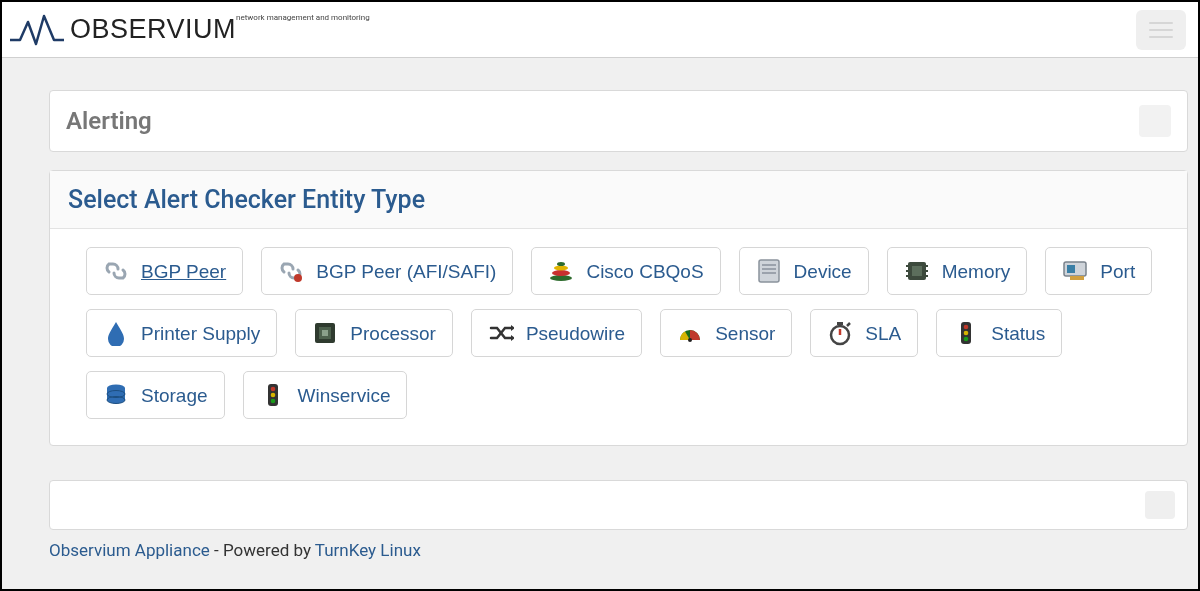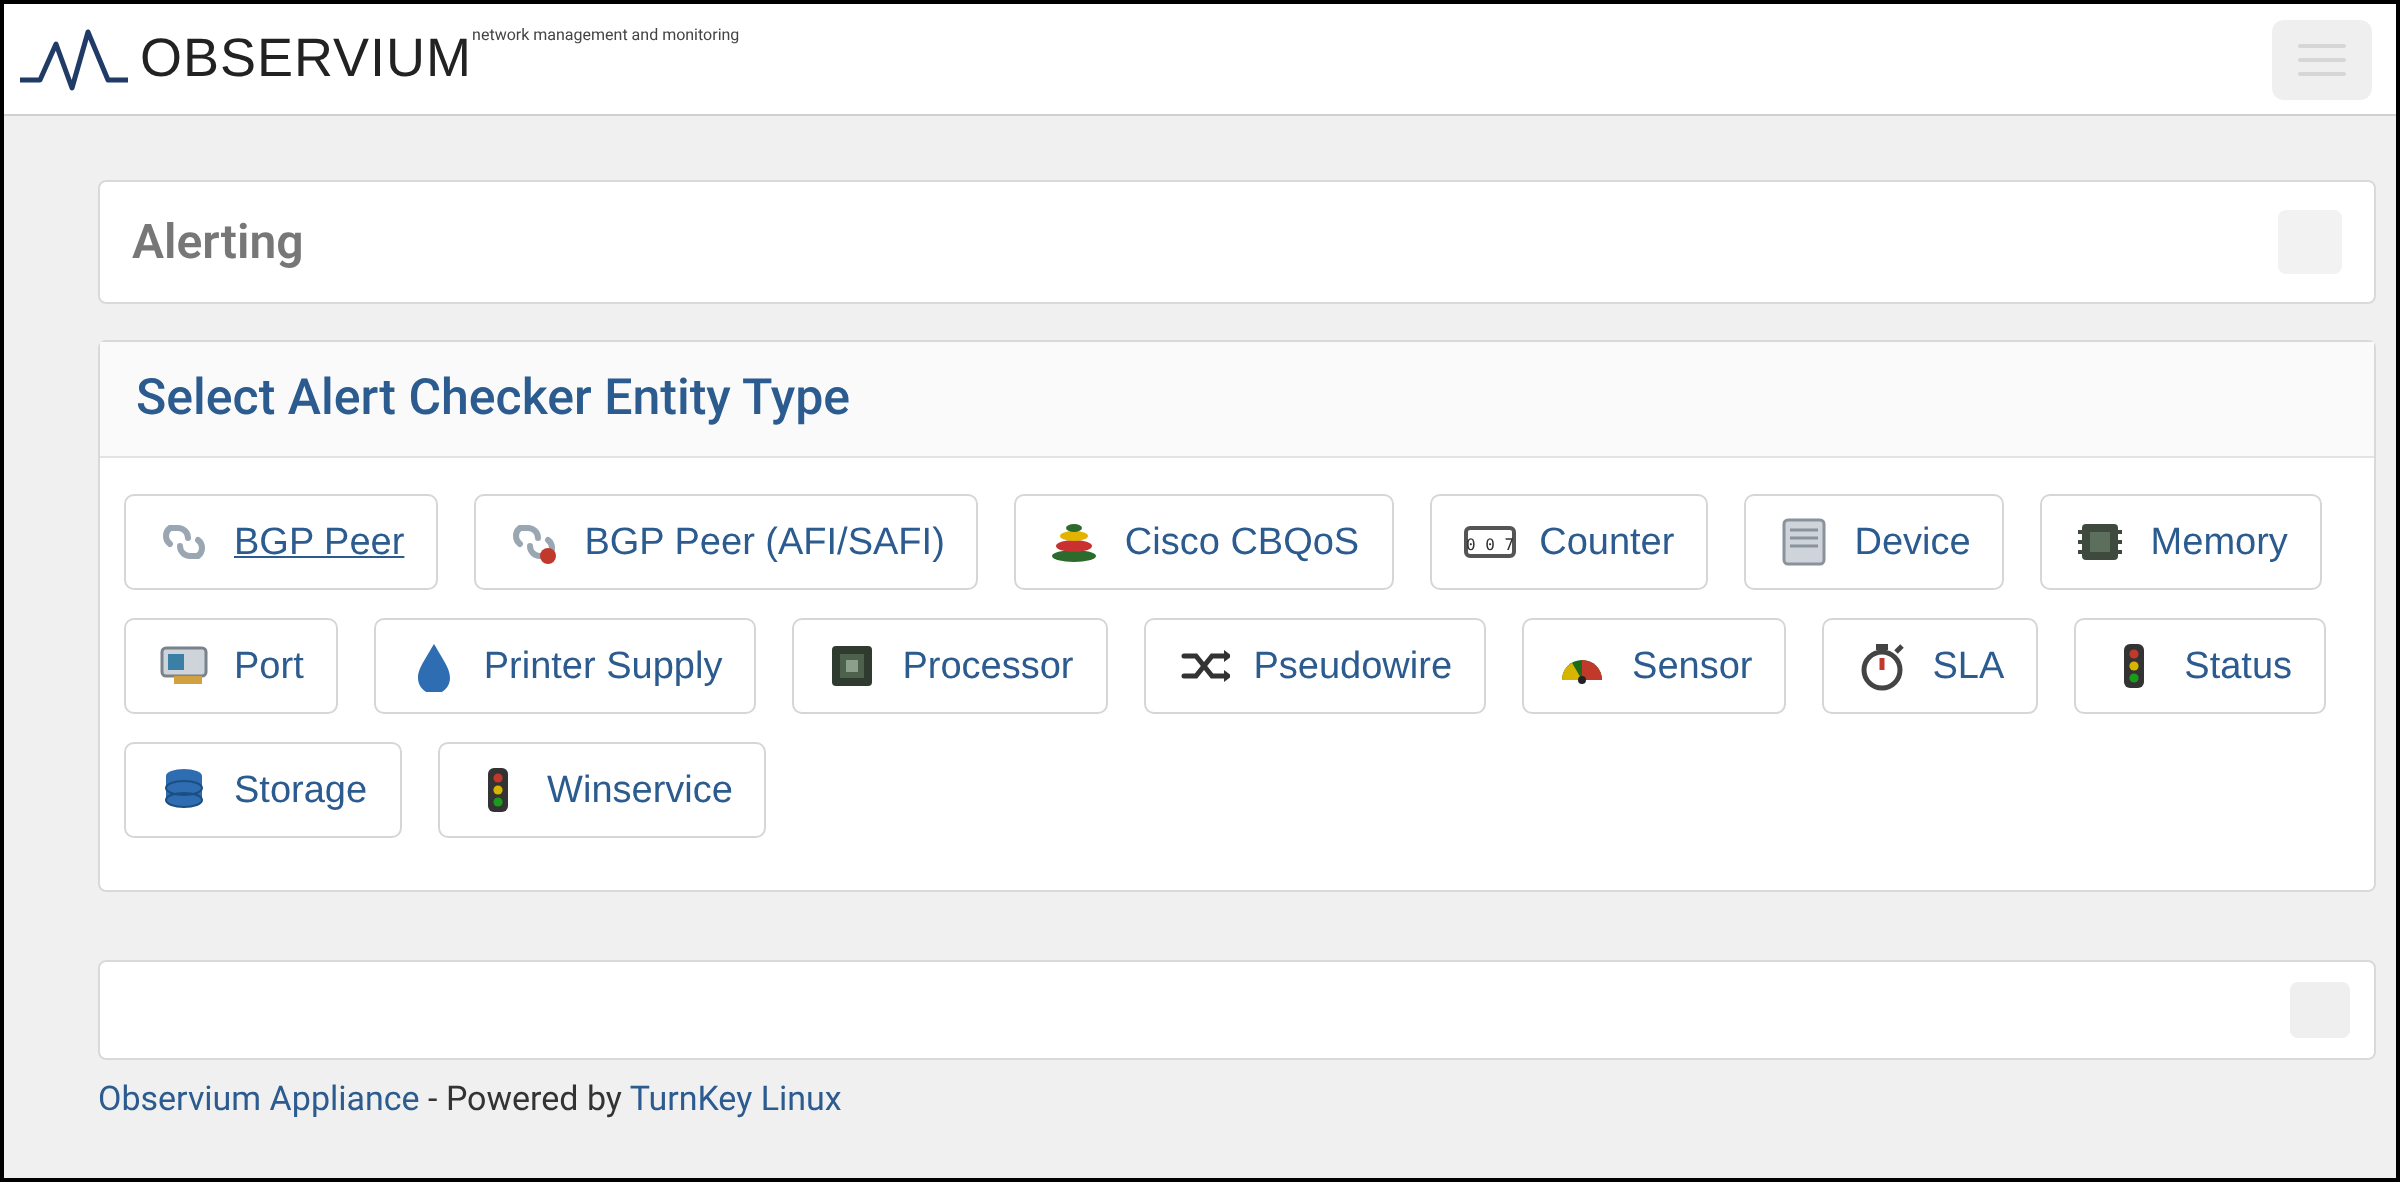--- a/index.html
+++ b/index.html
@@ -112,21 +112,21 @@
     padding: 14px 18px;
     border-bottom: 1px solid #e3e3e3;
     background: #fafafa;
   }
   .selector-heading h3 {
     font-size: 25px;
     font-weight: 500;
     color: #2b5b8f;
   }
   .selector-body {
-    padding: 18px 20px 26px 12px;
+    padding: 18px 20px 26px 36px;
     display: flex;
     flex-wrap: wrap;
     gap: 14px 18px;
   }
   .entity-btn {
     display: inline-flex;
     align-items: center;
     gap: 12px;
     background: #fff;
     border: 1px solid #d6d6d6;
@@ -234,28 +234,20 @@
           <span class="icon">
             <svg width="26" height="26" viewBox="0 0 26 26">
               <use href="#stack-icon"></use>
             </svg>
           </span>
           <span class="label">Cisco CBQoS</span>
         </button>
         <button class="entity-btn">
           <span class="icon">
             <svg width="26" height="26" viewBox="0 0 26 26">
-              <use href="#counter-icon"></use>
-            </svg>
-          </span>
-          <span class="label">Counter</span>
-        </button>
-        <button class="entity-btn">
-          <span class="icon">
-            <svg width="26" height="26" viewBox="0 0 26 26">
               <use href="#server-icon"></use>
             </svg>
           </span>
           <span class="label">Device</span>
         </button>
         <button class="entity-btn">
           <span class="icon">
             <svg width="26" height="26" viewBox="0 0 26 26">
               <use href="#chip-icon"></use>
             </svg>

